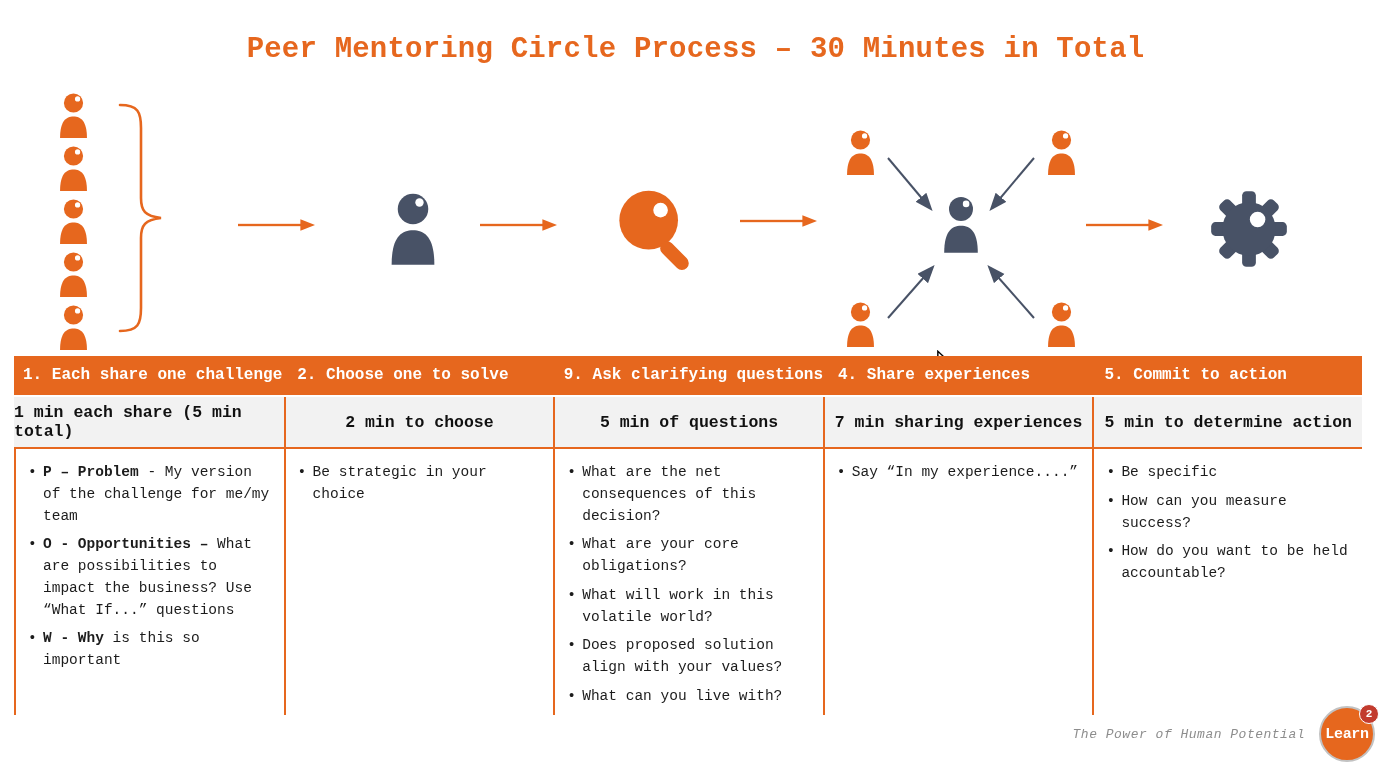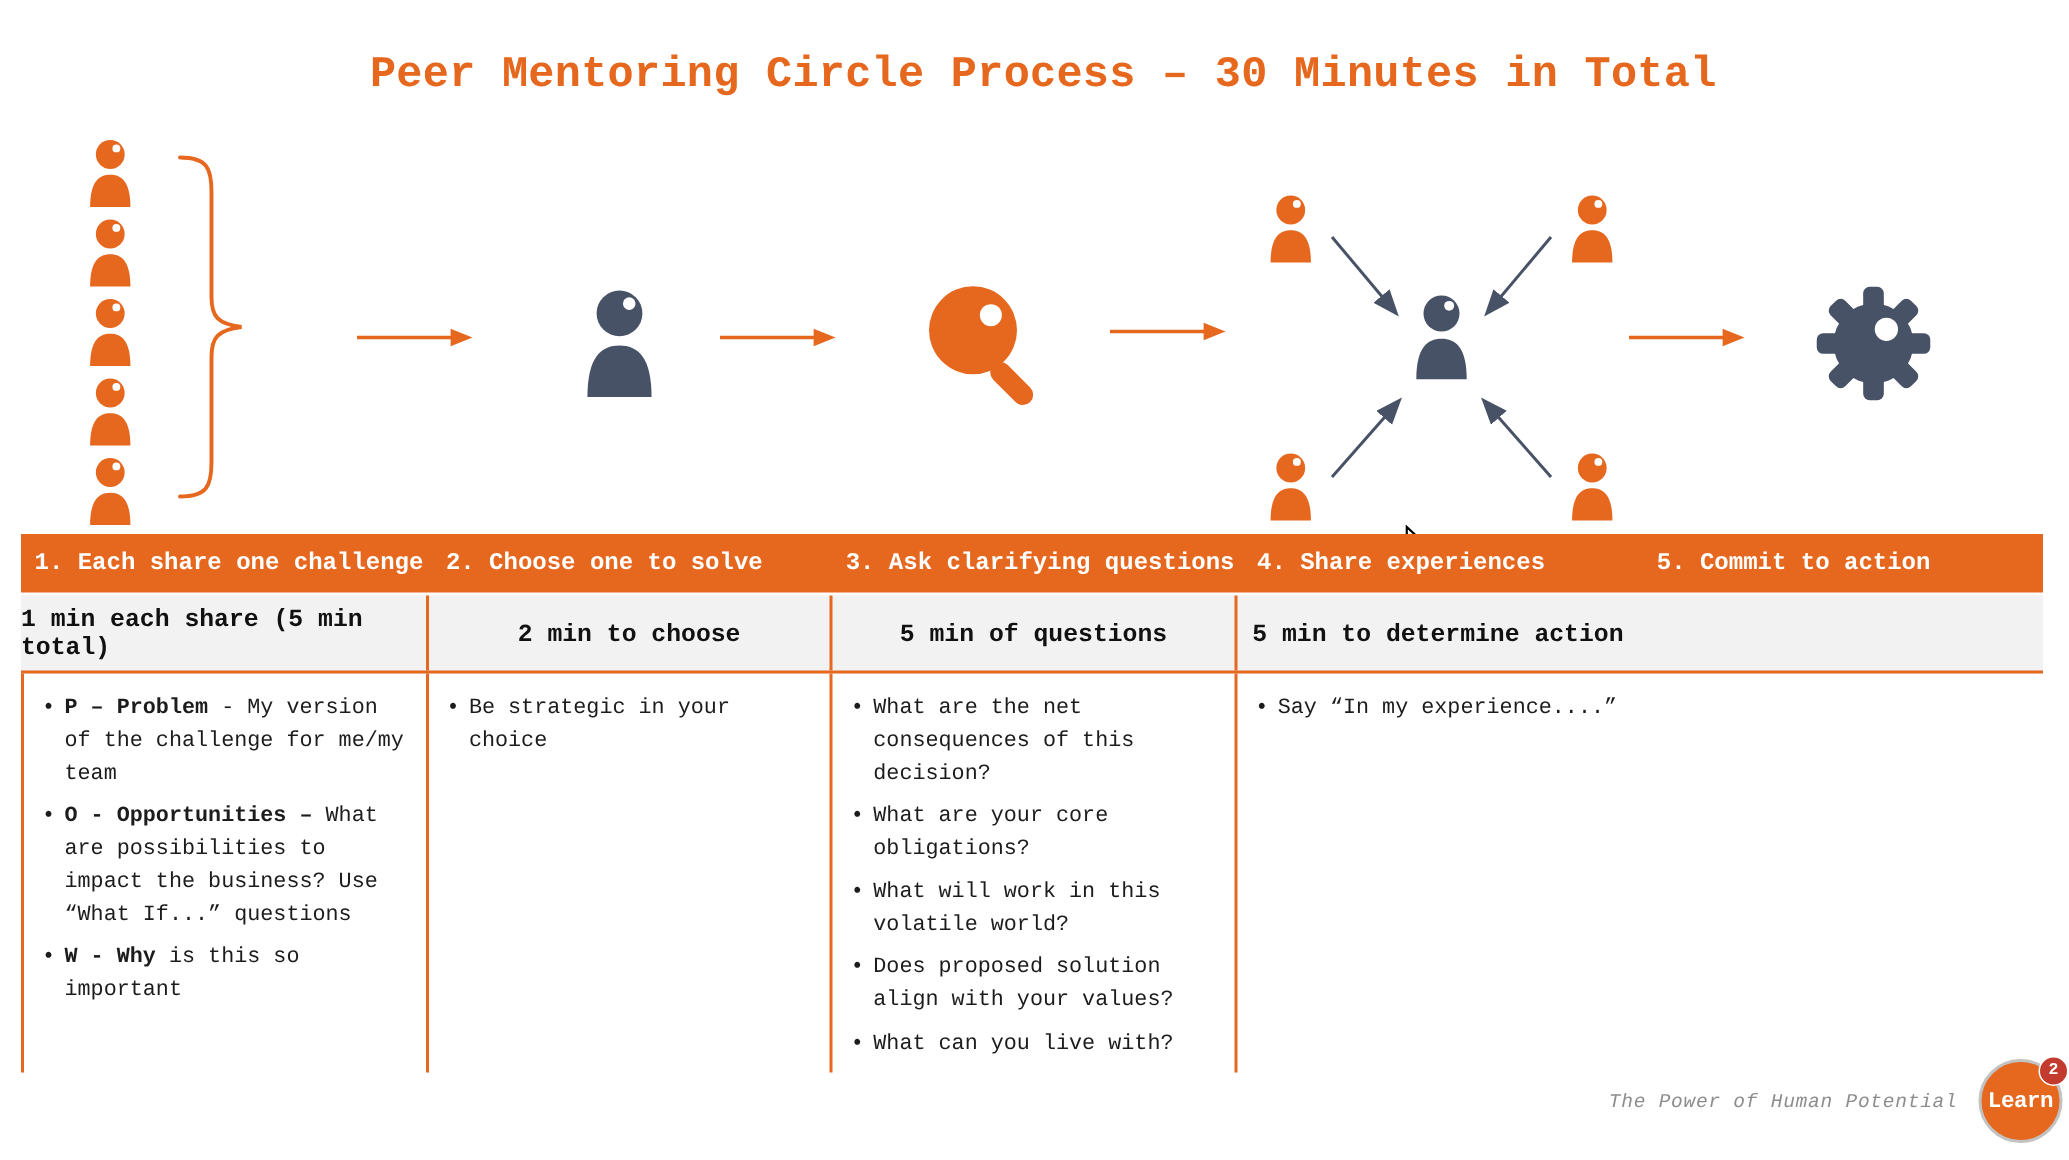--- a/index.html
+++ b/index.html
@@ -194,28 +194,29 @@
   </div>
 
   <svg class="cursor" width="18" height="26" viewBox="0 0 13 20">
     <path d="M1 1 L1 16 L4.7 12.6 L7.2 18.6 L9.7 17.5 L7.2 11.6 L12 11.2 Z" fill="#fff" stroke="#000" stroke-width="1.1"></path>
   </svg>
 
   <div class="ptable">
     <div class="thead">
       <div class="th">1. Each share one challenge</div>
       <div class="th">2. Choose one to solve</div>
-      <div class="th">3. Ask clarifying questions</div>
+      <div class="th">9. Ask clarifying questions</div>
       <div class="th">4. Share experiences</div>
       <div class="th">5. Commit to action</div>
     </div>
     <div class="time-row">
       <div class="time-cell">1 min each share (5 min total)</div>
       <div class="time-cell">2 min to choose</div>
       <div class="time-cell">5 min of questions</div>
+      <div class="time-cell">7 min sharing experiences</div>
       <div class="time-cell">5 min to determine action</div>
     </div>
     <div class="body-row">
       <div class="body-cell">
           <ul class="bullets">
             <li><span class="b">P – Problem</span><span> - My version of the challenge for me/my team</span></li>
             <li><span class="b">O - Opportunities –</span><span> What are possibilities to impact the business? Use “What If...” questions</span></li>
             <li><span class="b">W - Why</span><span> is this so important</span></li>
           </ul>
         </div>
@@ -231,20 +232,27 @@
             <li><span>What will work in this volatile world?</span></li>
             <li><span>Does proposed solution align with your values?</span></li>
             <li><span>What can you live with?</span></li>
           </ul>
         </div>
       <div class="body-cell">
           <ul class="bullets">
             <li><span>Say “In my experience....”</span></li>
           </ul>
         </div>
+      <div class="body-cell">
+          <ul class="bullets">
+            <li><span>Be specific</span></li>
+            <li><span>How can you measure success?</span></li>
+            <li><span>How do you want to be held accountable?</span></li>
+          </ul>
+        </div>
     </div>
   </div>
 
   <div class="footer">
     <span class="tagline">The Power of Human Potential</span>
     <div class="logo">
       <span class="logo-text">Learn</span>
       <span class="badge">2</span>
     </div>
   </div>

